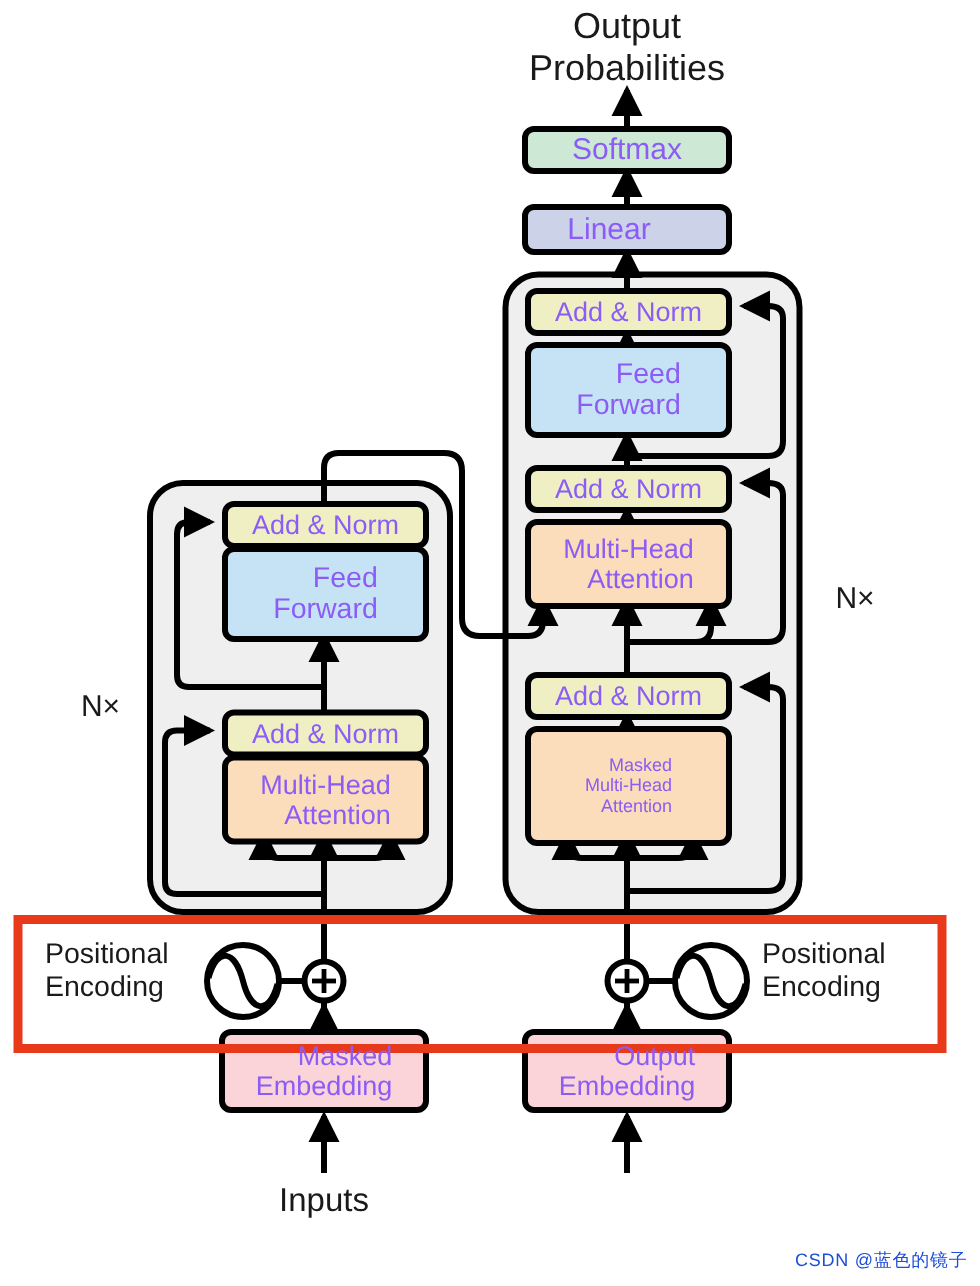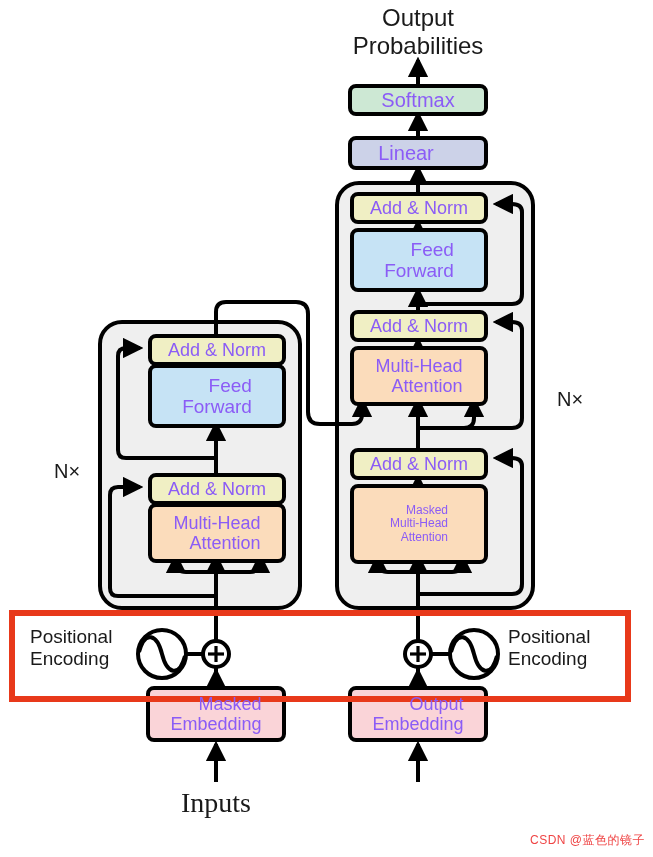--- a/index.html
+++ b/index.html
@@ -39,21 +39,21 @@
   }
   .free-text {
     position: absolute;
     text-align: center;
     color: #1a1a1a;
     line-height: 1.16;
     white-space: pre;
   }
   .watermark {
     position: absolute;
-    color: #ef4444;
+    color: #1d4ed8;
     font-size: 12px;
     letter-spacing: 0.5px;
     white-space: pre;
   }
 </style>
 </head>
 <body>
 
 <div id="stage">
 
@@ -193,17 +193,17 @@
 Embedding</div>
 
   <div class="free-text" style="left:30px; top:626px; width:110px; font-size:19px; text-align:left;">Positional
 Encoding</div>
   <div class="free-text" style="left:508px; top:626px; width:130px; font-size:19px; text-align:left;">Positional
 Encoding</div>
 
   <div class="free-text" style="left:42px; top:460px; width:50px; font-size:20px;">N×</div>
   <div class="free-text" style="left:545px; top:388px; width:50px; font-size:20px;">N×</div>
 
-  <div class="free-text" style="left:151px; top:787px; width:130px; font-size:28px;font-family:Liberation Serif, serif;">Inputs</div>
+  <div class="free-text" style="left:151px; top:787px; width:130px; font-size:22px;">Inputs</div>
 
   <div class="watermark" style="left:530px; top:832px;">CSDN @蓝色的镜子</div>
 
 </div>
 
 </body></html>

